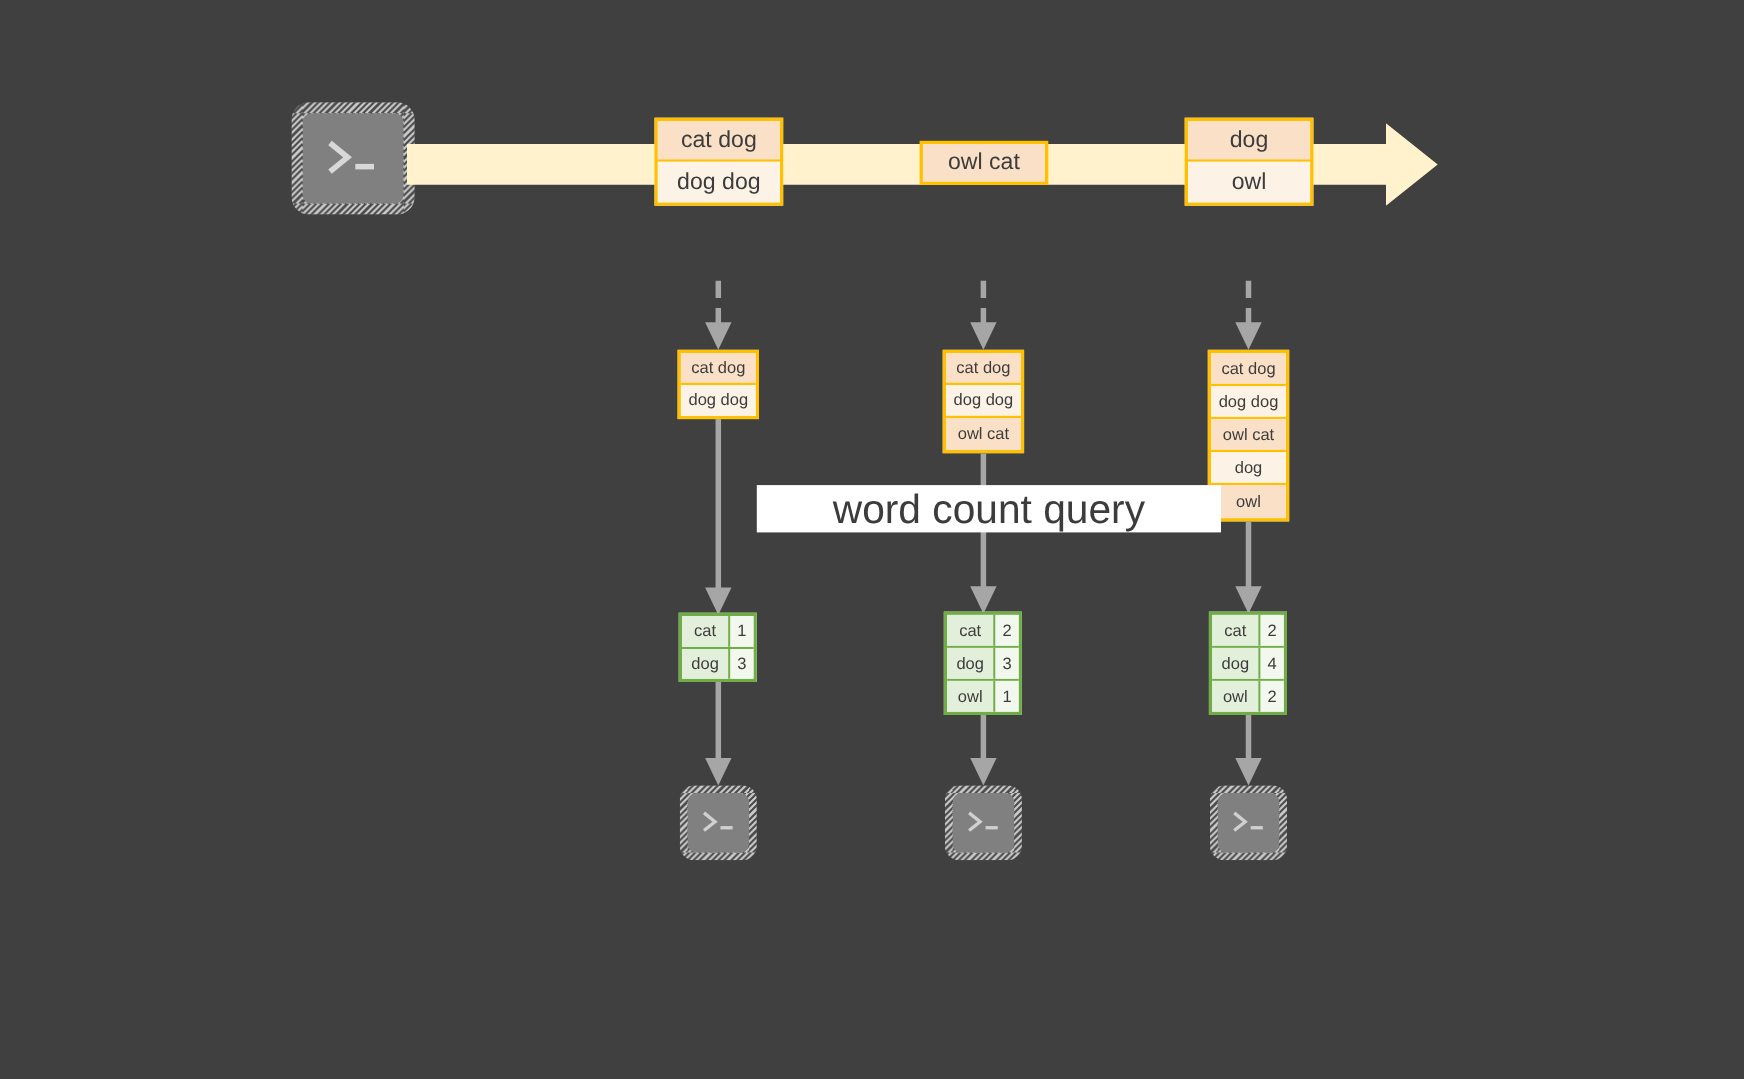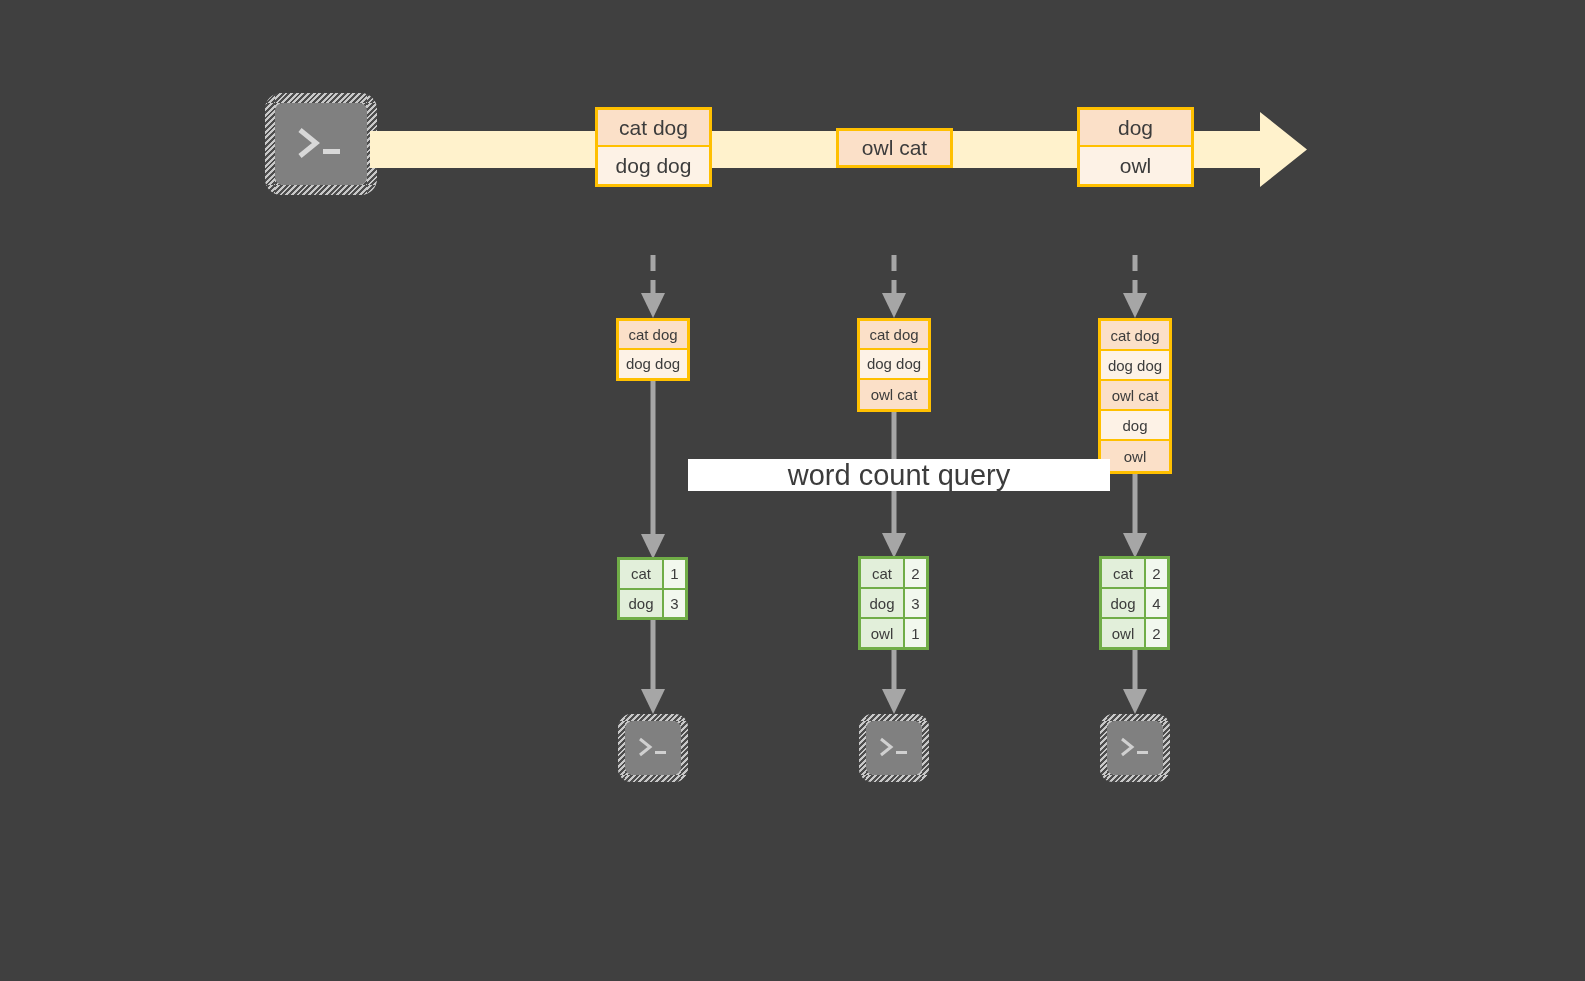--- a/index.html
+++ b/index.html
@@ -206,21 +206,21 @@
       <path d="M4 121 L16 146 L28 121 Z" fill="#A6A6A6"></path>
     </svg>
   </div>
   <div class="conn" style="left:1119px; top:474px; width:32px; height:86px;">
     <svg width="32" height="86" viewBox="0 0 32 86" aria-hidden="true">
       <line x1="16" y1="0" x2="16" y2="64" stroke="#A6A6A6" stroke-width="5"></line>
       <path d="M4 59 L16 84 L28 59 Z" fill="#A6A6A6"></path>
     </svg>
   </div>
 
-  <div class="query-band" style="left:688px; top:459px; width:422px; height:32px; font-size:29px;">
+  <div class="query-band" style="left:688px; top:441px; width:422px; height:43px; font-size:37px;">
     <span>word count query</span>
   </div>
 
   <div class="res-table" style="left:617px; top:557px; width:71px; height:63px; font-size:15px;">
     <div class="res-row">
       <div class="res-key" style="width:44px;">cat</div>
       <div class="res-val" style="flex:1;">1</div>
     </div>
     <div class="res-row">
       <div class="res-key" style="width:44px;">dog</div>

